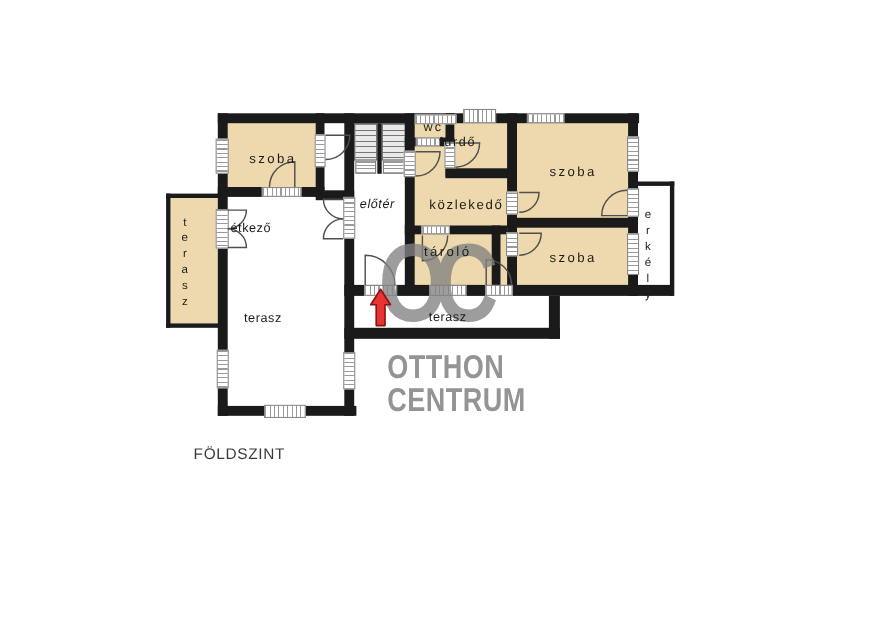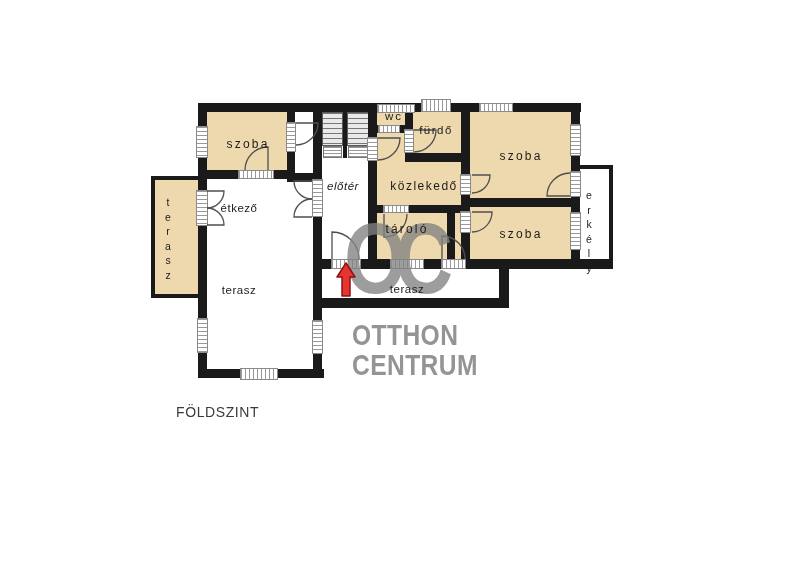--- a/index.html
+++ b/index.html
@@ -113,26 +113,26 @@
       <path d="M570,196 L547,196 A23,23 0 0 1 570,173"></path>
       <path d="M442,259 L442,236 A23,23 0 0 1 465,259"></path>
     </g>
   </svg>
 
   <div class="wm mono" style="left:344px;top:208px;">OC</div>
   <div class="wm word" style="left:352px;top:320px;">OTTHON</div>
   <div class="wm word" style="left:352px;top:350px;">CENTRUM</div>
 
   <div class="lbl sp" style="left:248px;top:137px;">szoba</div>
-  <div class="lbl" style="left:239px;top:202px;">étkező</div>
+  <div class="lbl" style="left:228px;top:202px;">étkező</div>
   <div class="lbl" style="left:239px;top:284px;">terasz</div>
   <div class="lbl vert" style="left:162px;top:196px;">terasz</div>
   <div class="lbl" style="left:343px;top:180px;font-style:italic;">előtér</div>
   <div class="lbl" style="left:394px;top:110px;letter-spacing:2px;">wc</div>
-  <div class="lbl" style="left:436px;top:124px;letter-spacing:1.5px;">fürdő</div>
+  <div class="lbl" style="left:416px;top:124px;letter-spacing:1.5px;">fürdő</div>
   <div class="lbl" style="left:424px;top:179px;letter-spacing:1.5px;font-size:12px;">közlekedő</div>
   <div class="lbl sp" style="left:407px;top:222px;">tároló</div>
   <div class="lbl sp" style="left:521px;top:149px;">szoba</div>
   <div class="lbl sp" style="left:521px;top:227px;">szoba</div>
   <div class="lbl vert" style="left:583px;top:189px;">erkély</div>
   <div class="lbl" style="left:407px;top:283px;">terasz</div>
 
   <svg class="layer" width="800" height="565" viewBox="0 0 800 565">
     <polygon points="346,263 337,277 342,277 342,296 350,296 350,277 355,277" fill="var(--arrow,#e63431)" stroke="var(--arrow-outline,#8e1212)" stroke-width="1.5" stroke-linejoin="round"></polygon>
   </svg>

